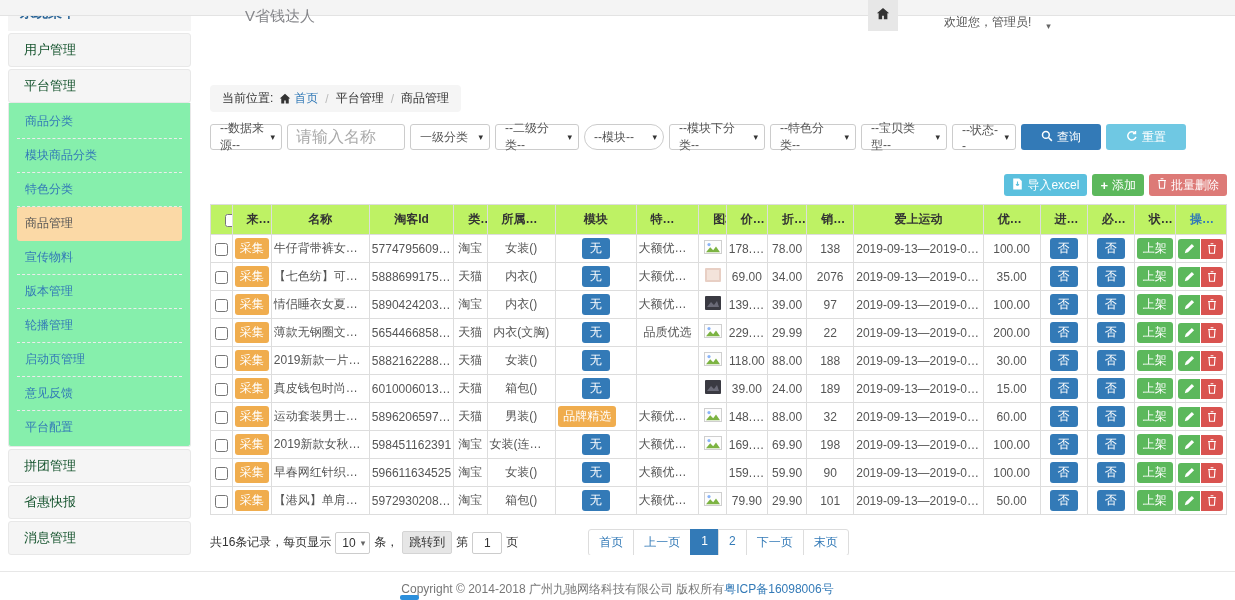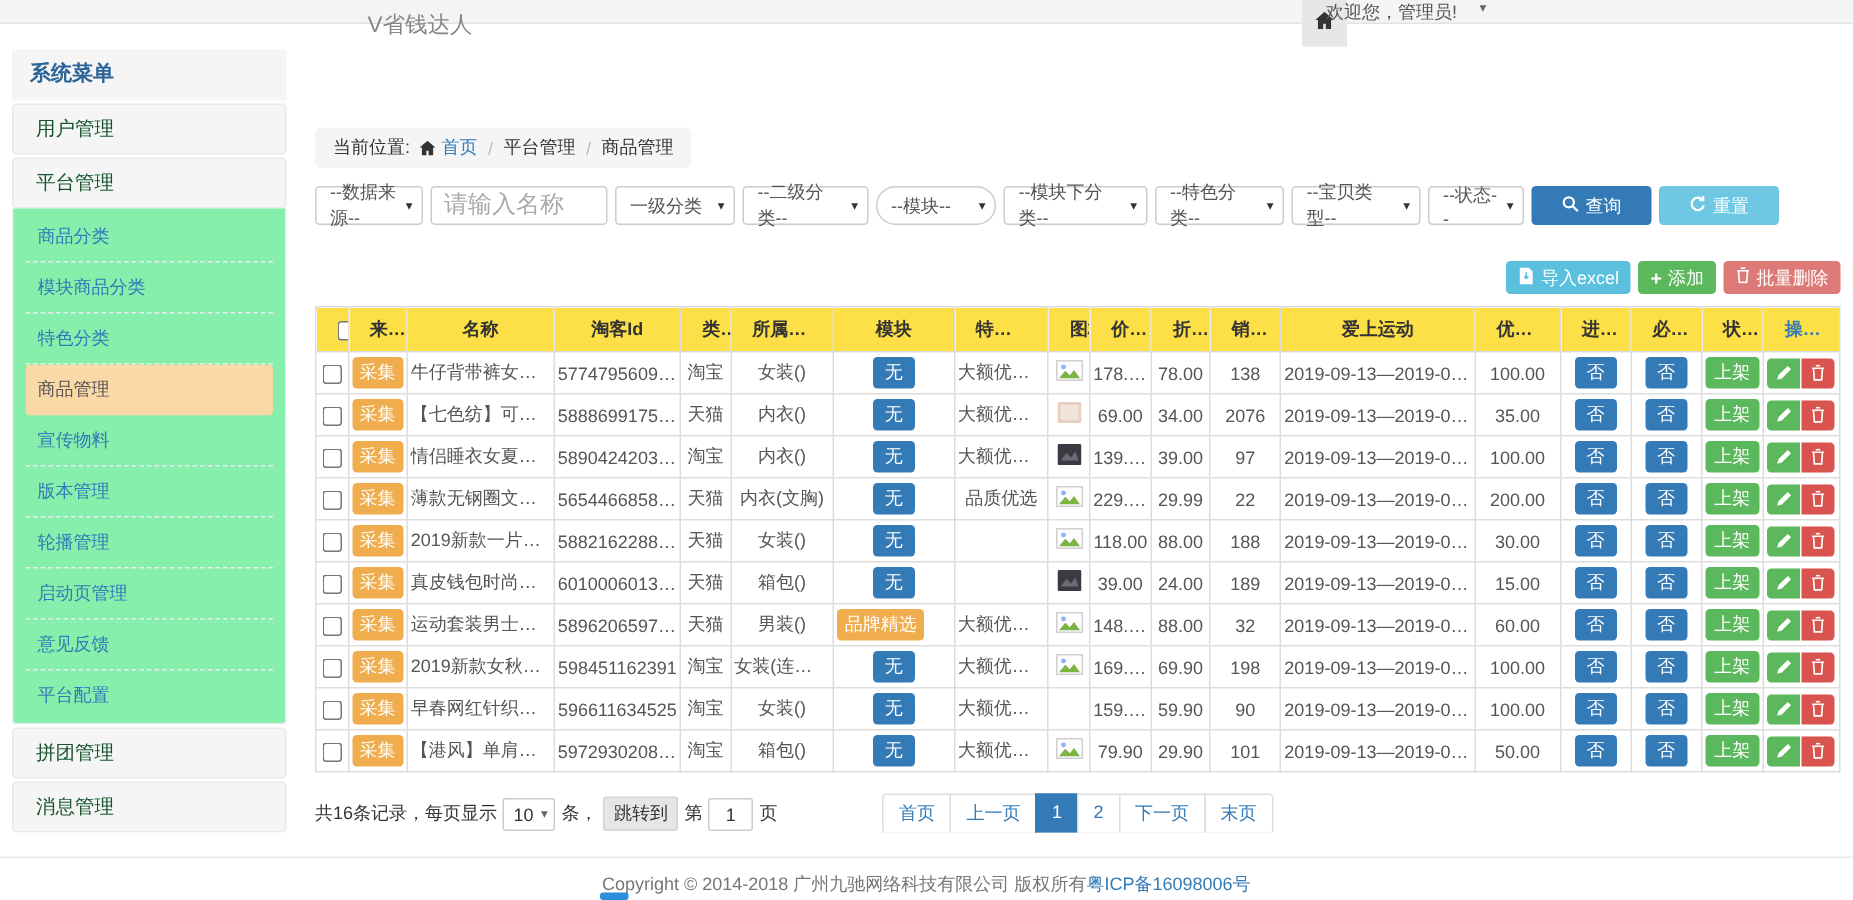--- a/index.html
+++ b/index.html
@@ -3,21 +3,21 @@
 <meta charset="utf-8">
 <style>
   *{box-sizing:border-box;margin:0;padding:0}
   html,body{width:1235px;height:600px;overflow:hidden}
   body{font-family:"Liberation Sans","DejaVu Sans",sans-serif;font-size:12px;color:#333;background:#fff;position:relative}
 
   
   .topbar{height:16px;background:#f4f4f4;border-bottom:1px solid #e3e3e3;position:relative}
   .topbar-title{position:absolute;left:245px;top:7px;color:#85868a;font-size:15px}
   .home-btn{position:absolute;left:868px;top:0;width:30px;height:31px;background:#e7e7e7;display:flex;align-items:center;justify-content:center;cursor:pointer}
-  .welcome{position:absolute;left:884px;top:0;height:31px;display:flex;align-items:flex-start;gap:15px;color:#555;cursor:pointer}
+  .welcome{position:absolute;left:944px;top:0;height:31px;display:flex;align-items:flex-end;gap:15px;color:#555;cursor:pointer}
   .caret{font-size:9px;color:#666}
 
   
   .page{display:flex;align-items:flex-end;height:539px;overflow:hidden}
   .sidebar{width:183px;margin:14px 0 0 8px;flex:none}
   .sidebar-title{color:#2a6496;font-weight:bold;font-size:14px;padding:7px 12px 9px;background:#f5f5f5}
   .side-head{background:#f5f5f5;border:1px solid #e8e8e8;border-radius:3px;padding:7px 15px;margin-top:2px;color:#14532d;font-size:13px;cursor:pointer}
   .side-sub{background:#86efac;border:1px solid #e8e8e8;border-top:none;border-radius:0 0 3px 3px;padding:2px 8px}
   .side-link{padding:8px 8px;color:#337ab7;border-bottom:1px dashed #ececec;font-size:12px;cursor:pointer}
   .side-link:last-child{border-bottom:none}
@@ -40,21 +40,21 @@
   .btn-info-light{background:#6fc8e3}
   .btn-success{background:#5cb85c}
   .btn-danger-light{background:#dd7a77}
   .plus-glyph{font-weight:bold;font-size:13px;line-height:1}
 
   .actions{display:flex;justify-content:flex-end;gap:5px;margin-top:24px}
   .actions .btn{height:22px;padding:0 8px}
 
   table{width:100%;border-collapse:collapse;table-layout:fixed;margin-top:8px;background:#fff}
   th,td{border:1px solid #ddd;text-align:center;padding:3px 2px;font-size:12px;overflow:hidden;white-space:nowrap;text-overflow:ellipsis}
-  th{font-weight:bold;color:#333;padding:6px 14px;background:#fde047}
+  th{font-weight:bold;color:#333;padding:6px 14px;background:#bef264}
   th.op-col{color:#337ab7}
   td{height:27px;color:#555;vertical-align:middle}
   input[type=checkbox]{width:13px;height:13px;margin:0;vertical-align:middle}
   .badge-orange{background:#f0ad4e;color:#fff;border-radius:3px;padding:2px 5px;font-size:12px;display:inline-block}
   .tag-blue{background:#337ab7;color:#fff;border-radius:3px;padding:2px 8px;font-size:12px;display:inline-block;cursor:pointer}
   .tag-green{background:#5cb85c;color:#fff;border-radius:3px;padding:2px 6px;font-size:12px;display:inline-block;cursor:pointer}
   .mod-text{color:#555;margin-left:2px}
   .opbtns{display:inline-flex;vertical-align:middle}
   .opbtn{width:22px;height:20px;display:inline-flex;align-items:center;justify-content:center;cursor:pointer}
   .opbtn.edit{background:#5cb85c;border-radius:3px 0 0 3px}
@@ -104,20 +104,21 @@
           <div class="side-link">特色分类</div>
           <div class="side-link active">商品管理</div>
           <div class="side-link">宣传物料</div>
           <div class="side-link">版本管理</div>
           <div class="side-link">轮播管理</div>
           <div class="side-link">启动页管理</div>
           <div class="side-link">意见反馈</div>
           <div class="side-link">平台配置</div>
         </div>
         <div class="side-head">拼团管理</div>
+        <div class="side-head">省惠快报</div>
         <div class="side-head">消息管理</div>
       </div>
   </aside>
 
   <main class="main">
     <div class="breadcrumb">
       <span>当前位置:</span>
       <span class="home-ico">
           <svg width="12" height="12" viewBox="0 0 16 16" fill="#333">
             <path d="M8 1L1 7.2h2V14h4v-4h2v4h4V7.2h2L8 1z"></path>

